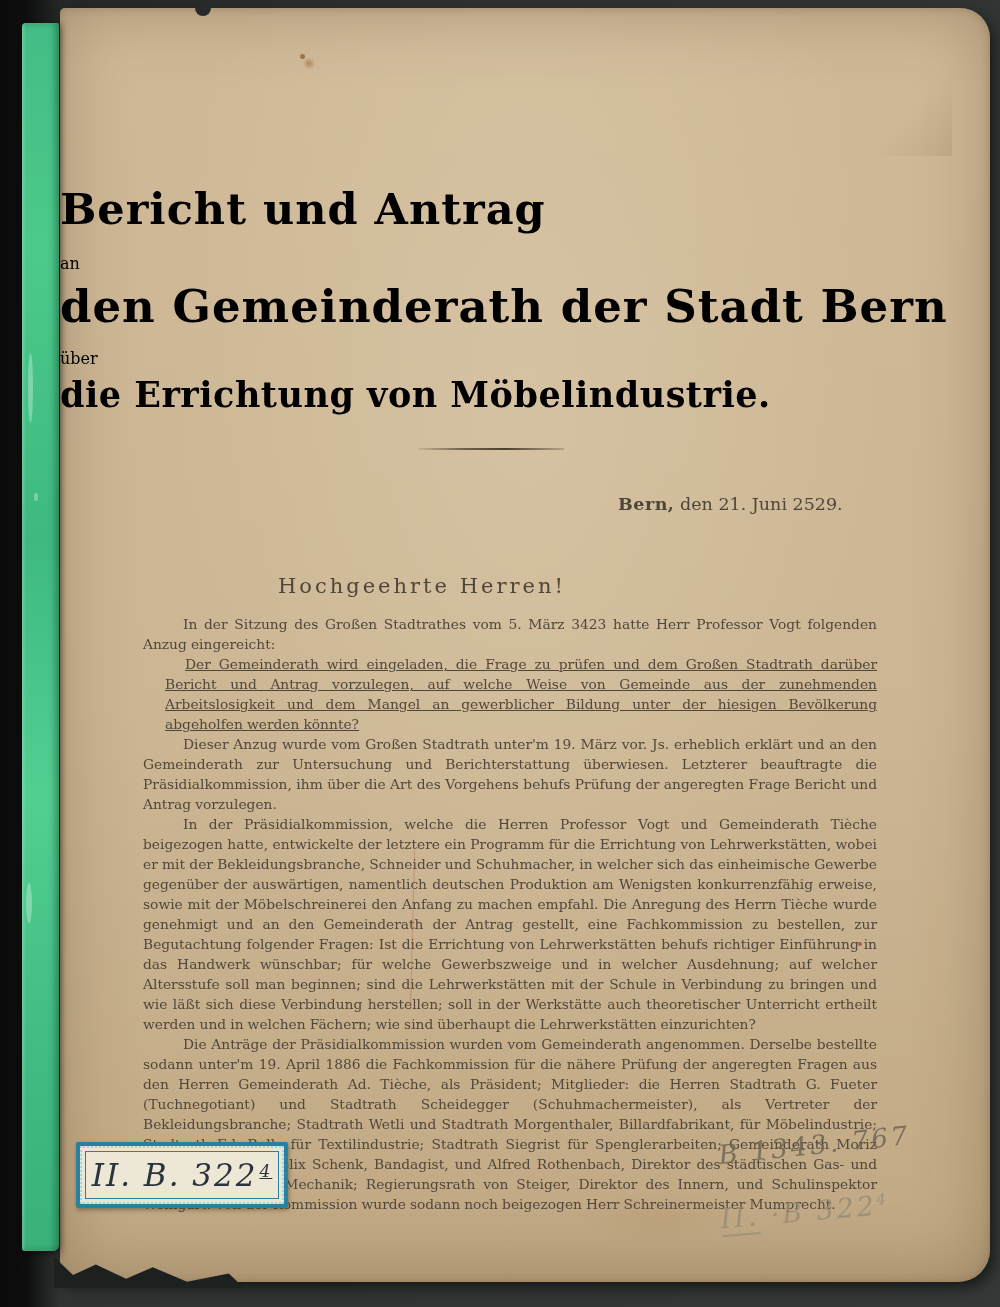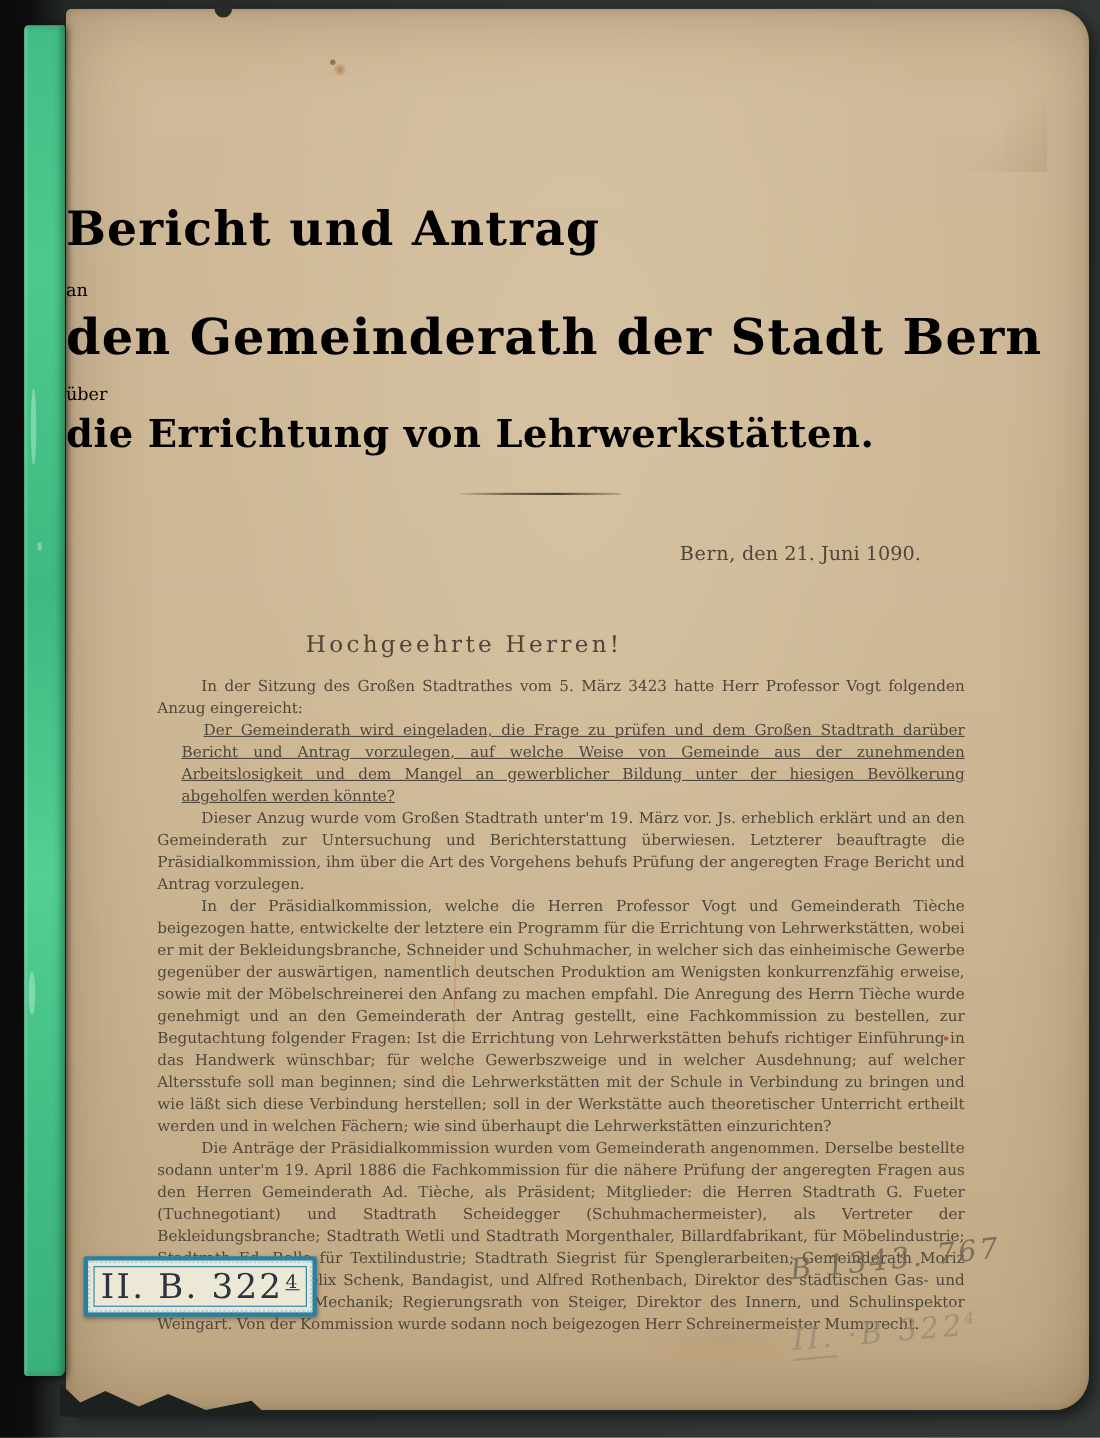--- a/index.html
+++ b/index.html
@@ -40,34 +40,34 @@
   .t1{position:absolute;left:0;width:100%;top:176px;font-size:43px;font-weight:bold;letter-spacing:1px;}
   .t2{position:absolute;left:0;width:100%;top:246px;font-size:16px;}
   .t3{position:absolute;left:0;width:100%;top:272px;font-size:45px;font-weight:bold;letter-spacing:1px;}
   .t4{position:absolute;left:0;width:100%;top:341px;font-size:16px;}
   .t5{position:absolute;left:0;width:100%;top:366px;font-size:35px;font-weight:bold;letter-spacing:0.5px;}
   .rule{
     position:absolute;left:358px;top:440px;width:146px;height:2px;
     background:linear-gradient(90deg,rgba(90,75,55,0.1),rgba(90,75,55,0.8) 30%,rgba(60,50,35,0.9) 60%,rgba(90,75,55,0.25));
   }
   .dateline{position:absolute;left:558px;top:486px;font-size:17.5px;color:#4f463a;}
-  .dateline b{font-weight:normal;letter-spacing:0.5px;}
+  .dateline b{font-weight:bold;letter-spacing:0.5px;}
   .salutation{position:absolute;left:218px;top:566px;font-size:21px;letter-spacing:3px;color:#4f463a;}
   .body-text{
     position:absolute;left:83px;top:606px;width:734px;
     font-size:13.8px;line-height:20px;color:#50473b;text-align:justify;
     word-spacing:-0.3px;
   }
   .body-text p{margin:0;}
   .body-text p.normal{text-indent:40px;}
   .body-text p.quote{margin-left:22px;text-indent:20px;text-decoration:underline;}
   .label{
-    position:absolute;left:16px;top:1134px;width:212px;height:55px;
+    position:absolute;left:16px;top:1134px;width:212px;height:66px;
     background:#2b80a0;border-radius:2px;box-sizing:border-box;
-    padding:4px;box-shadow:1px 2px 4px rgba(40,30,10,0.4);z-index:5;
+    padding:4px;box-shadow:1px 2px 4px rgba(40,30,10,0.4);z-index:5;font-style:italic;
   }
   .label-mid{
     width:100%;height:100%;box-sizing:border-box;background:#ebe5d4;
     border:2px dotted #a8d2de;padding:3px;
   }
   .label-inner{
     width:100%;height:100%;box-sizing:border-box;border:1.5px solid #2b80a0;
     display:flex;align-items:center;justify-content:center;
     font-size:31px;color:#2b333e;letter-spacing:2px;background:#ede7d6;
   }
@@ -100,25 +100,25 @@
 <div class="shadow-left"></div>
 
 <div class="paper">
   <div class="notch"></div>
   <div class="fold-tr"></div>
 
   <div class="t1">Bericht und Antrag</div>
   <div class="t2">an</div>
   <div class="t3">den Gemeinderath der Stadt Bern</div>
   <div class="t4">über</div>
-  <div class="t5">die Errichtung von Lehrwerkstätten.</div>
+  <div class="t5">die Errichtung von Möbelindustrie.</div>
 
   <div class="rule"></div>
 
-  <div class="dateline"><b>Bern,</b> <span>den 21. Juni 1090.</span></div>
+  <div class="dateline"><b>Bern,</b> <span>den 21. Juni 2529.</span></div>
 
   <div class="salutation">Hochgeehrte Herren!</div>
 
   <div class="body-text">
     <p class="normal">In der Sitzung des Großen Stadtrathes vom 5. März 3423 hatte Herr Professor Vogt folgenden Anzug eingereicht:</p>
     <p class="quote">Der Gemeinderath wird eingeladen, die Frage zu prüfen und dem Großen Stadtrath darüber Bericht und Antrag vorzulegen, auf welche Weise von Gemeinde aus der zunehmenden Arbeitslosigkeit und dem Mangel an gewerblicher Bildung unter der hiesigen Bevölkerung abgeholfen werden könnte?</p>
     <p class="normal">Dieser Anzug wurde vom Großen Stadtrath unter'm 19. März vor. Js. erheblich erklärt und an den Gemeinderath zur Untersuchung und Berichterstattung überwiesen. Letzterer beauftragte die Präsidialkommission, ihm über die Art des Vorgehens behufs Prüfung der angeregten Frage Bericht und Antrag vorzulegen.</p>
     <p class="normal">In der Präsidialkommission, welche die Herren Professor Vogt und Gemeinderath Tièche beigezogen hatte, entwickelte der letztere ein Programm für die Errichtung von Lehrwerkstätten, wobei er mit der Bekleidungsbranche, Schneider und Schuhmacher, in welcher sich das einheimische Gewerbe gegenüber der auswärtigen, namentlich deutschen Produktion am Wenigsten konkurrenzfähig erweise, sowie mit der Möbelschreinerei den Anfang zu machen empfahl. Die Anregung des Herrn Tièche wurde genehmigt und an den Gemeinderath der Antrag gestellt, eine Fachkommission zu bestellen, zur Begutachtung folgender Fragen: Ist die Errichtung von Lehrwerkstätten behufs richtiger Einführung in das Handwerk wünschbar; für welche Gewerbszweige und in welcher Ausdehnung; auf welcher Altersstufe soll man beginnen; sind die Lehrwerkstätten mit der Schule in Verbindung zu bringen und wie läßt sich diese Verbindung herstellen; soll in der Werkstätte auch theoretischer Unterricht ertheilt werden und in welchen Fächern; wie sind überhaupt die Lehrwerkstätten einzurichten?</p>
     <p class="normal">Die Anträge der Präsidialkommission wurden vom Gemeinderath angenommen. Derselbe bestellte sodann unter'm 19. April 1886 die Fachkommission für die nähere Prüfung der angeregten Fragen aus den Herren Gemeinderath Ad. Tièche, als Präsident; Mitglieder: die Herren Stadtrath G. Fueter (Tuchnegotiant) und Stadtrath Scheidegger (Schuhmachermeister), als Vertreter der Bekleidungsbranche; Stadtrath Wetli und Stadtrath Morgenthaler, Billardfabrikant, für Möbelindustrie; Stadtrath Ed. Rolle für Textilindustrie; Stadtrath Siegrist für Spenglerarbeiten; Gemeinderath Moriz Probst, Stadtrath Felix Schenk, Bandagist, und Alfred Rothenbach, Direktor des städtischen Gas- und Wasserwerkes, für Mechanik; Regierungsrath von Steiger, Direktor des Innern, und Schulinspektor Weingart. Von der Kommission wurde sodann noch beigezogen Herr Schreinermeister Mumprecht.</p>
   </div>

